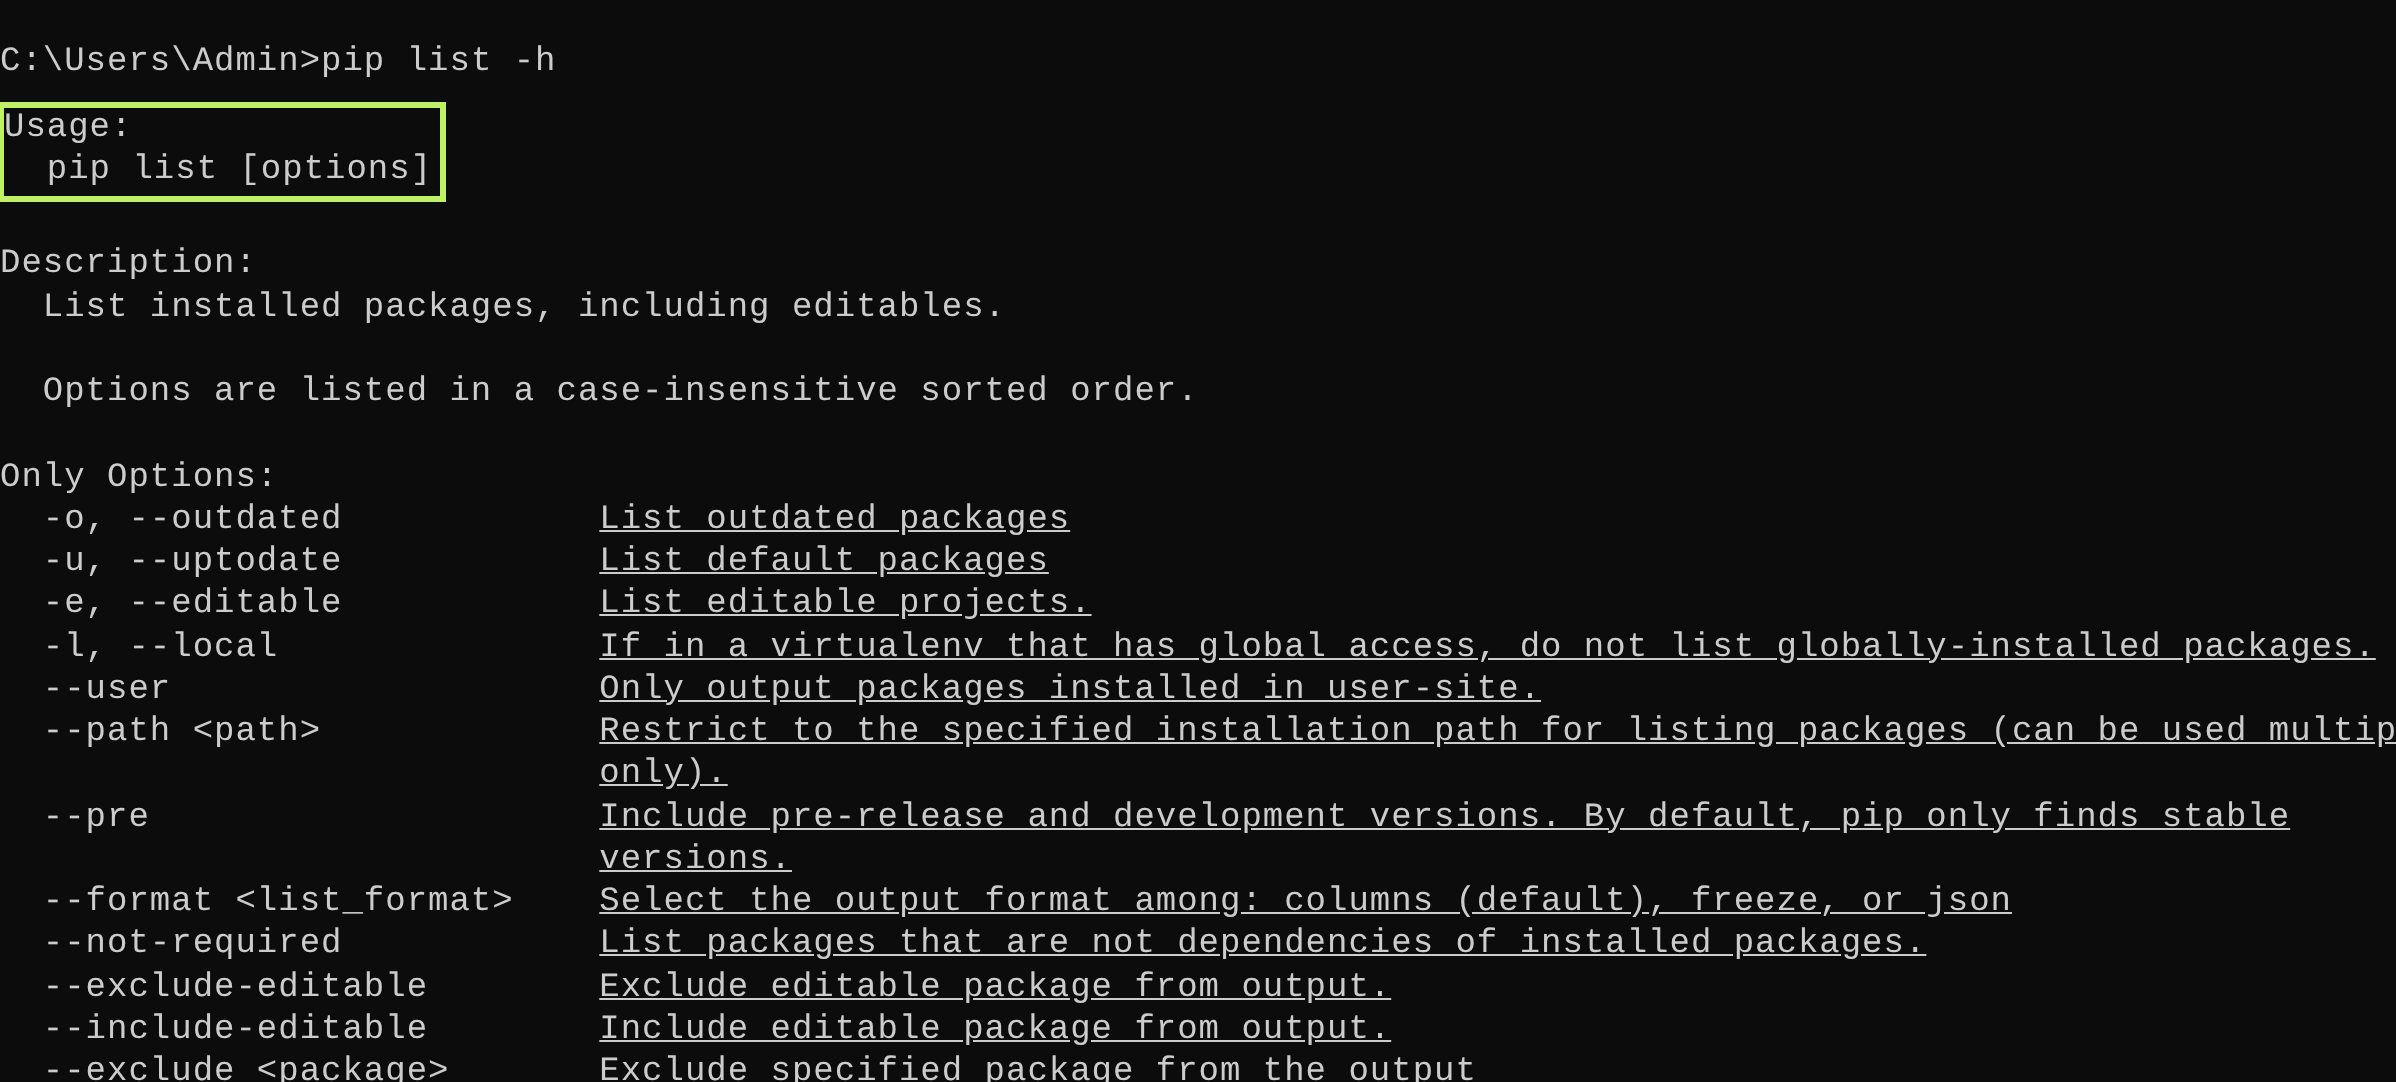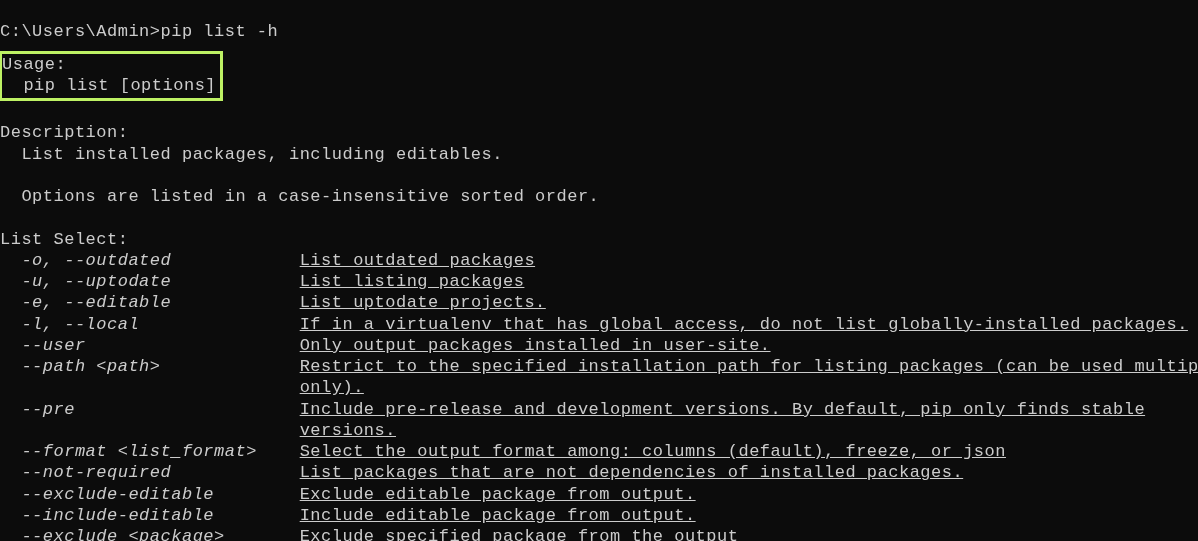--- a/index.html
+++ b/index.html
@@ -30,44 +30,43 @@
       display: inline-block;
       padding: 0px 4px 2px 0px;
       margin-top: 8px;
       margin-left: -1px;
     }
     .section-header {
       color: #cccccc;
     }
     .option-flag {
       color: #cccccc;
-      font-style: italic;
     }
     .option-desc {
       color: #cccccc;
       text-decoration: underline;
     }
   </style>
 </head>
 <body>
 
 <div class="terminal">
 <span class="prompt-line"><span>C:\Users\Admin&gt;</span><span>pip list -h</span></span>
 <div class="highlight-box"><span class="section-header">Usage:</span>
 <span>  pip list [options]</span></div>
 
 <span class="section-header">Description:</span>
 <span>  List installed packages, including editables.</span>
 
 <span>  Options are listed in a case-insensitive sorted order.</span>
 
-<span class="section-header">List Select:</span>
+<span class="section-header">Only Options:</span>
 <span><span class="option-flag">  -o, --outdated            </span><span class="option-desc">List outdated packages</span></span>
-<span><span class="option-flag">  -u, --uptodate            </span><span class="option-desc">List listing packages</span></span>
-<span><span class="option-flag">  -e, --editable            </span><span class="option-desc">List uptodate projects.</span></span>
+<span><span class="option-flag">  -u, --uptodate            </span><span class="option-desc">List default packages</span></span>
+<span><span class="option-flag">  -e, --editable            </span><span class="option-desc">List editable projects.</span></span>
 <span><span class="option-flag">  -l, --local               </span><span class="option-desc">If in a virtualenv that has global access, do not list globally-installed packages.</span></span>
 <span><span class="option-flag">  --user                    </span><span class="option-desc">Only output packages installed in user-site.</span></span>
 <span><span class="option-flag">  --path &lt;path&gt;             </span><span class="option-desc">Restrict to the specified installation path for listing packages (can be used multiple</span></span>
 <span><span class="option-flag">                            </span><span class="option-desc">only).</span></span>
 <span><span class="option-flag">  --pre                     </span><span class="option-desc">Include pre-release and development versions. By default, pip only finds stable</span></span>
 <span><span class="option-flag">                            </span><span class="option-desc">versions.</span></span>
 <span><span class="option-flag">  --format &lt;list_format&gt;    </span><span class="option-desc">Select the output format among: columns (default), freeze, or json</span></span>
 <span><span class="option-flag">  --not-required            </span><span class="option-desc">List packages that are not dependencies of installed packages.</span></span>
 <span><span class="option-flag">  --exclude-editable        </span><span class="option-desc">Exclude editable package from output.</span></span>
 <span><span class="option-flag">  --include-editable        </span><span class="option-desc">Include editable package from output.</span></span>

